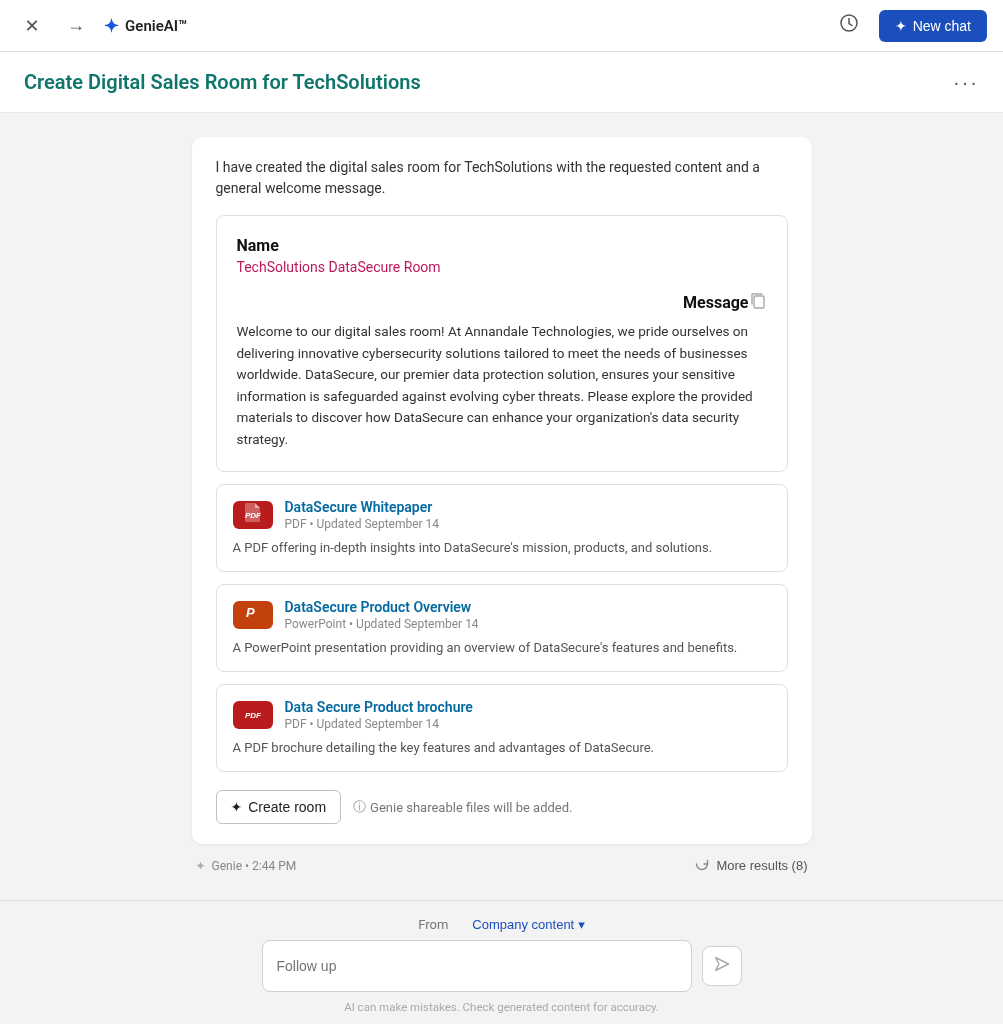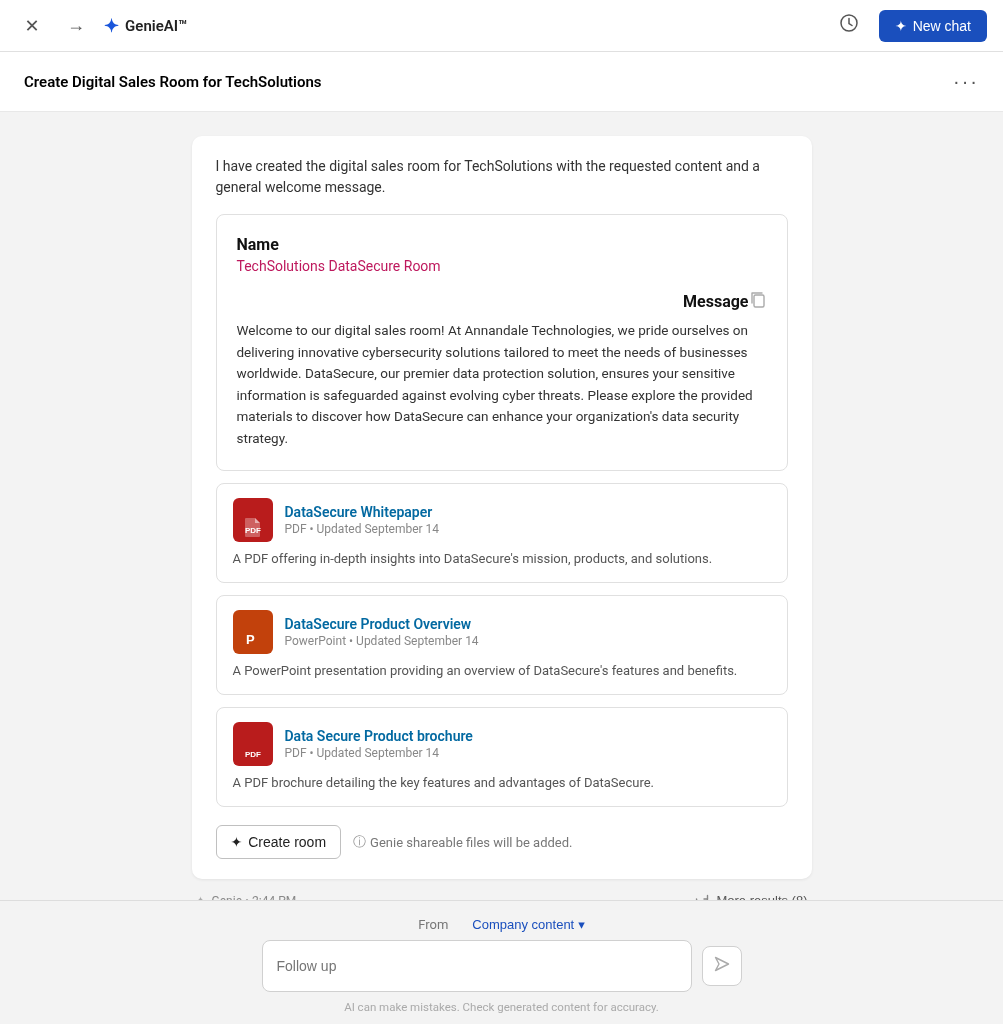--- a/index.html
+++ b/index.html
@@ -86,23 +86,23 @@
     
     .page-header {
       display: flex;
       align-items: center;
       justify-content: space-between;
       background: #fff;
       padding: 18px 24px;
       border-bottom: 1px solid #e8e8e8;
     }
     .page-title {
-      font-size: 15px;
+      font-size: 20px;
       font-weight: 600;
-      color: #000000;
+      color: #0f766e;
     }
     .more-btn {
       font-size: 20px;
       color: #555;
       cursor: pointer;
       letter-spacing: 2px;
       border: none;
       background: transparent;
     }
 
@@ -178,29 +178,30 @@
       background: #fff;
     }
     .file-item-top {
       display: flex;
       align-items: center;
       gap: 12px;
       margin-bottom: 8px;
     }
     .file-icon {
       width: 40px;
-      height: 44px;
+      height: 28px;
       border-radius: 6px;
       display: flex;
-      align-items: flex-end;
+      align-items: flex-start;
       justify-content: center;
       font-size: 18px;
       font-weight: 700;
       color: #fff;
       flex-shrink: 0;
+      font-style: italic;
     }
     .file-icon.pdf { background: #b91c1c; }
     .file-icon.ppt { background: #c2410c; }
     .file-icon-letter {
       font-size: 16px;
       font-weight: 800;
     }
     .file-meta { flex: 1; }
     .file-name {
       font-size: 14px;

